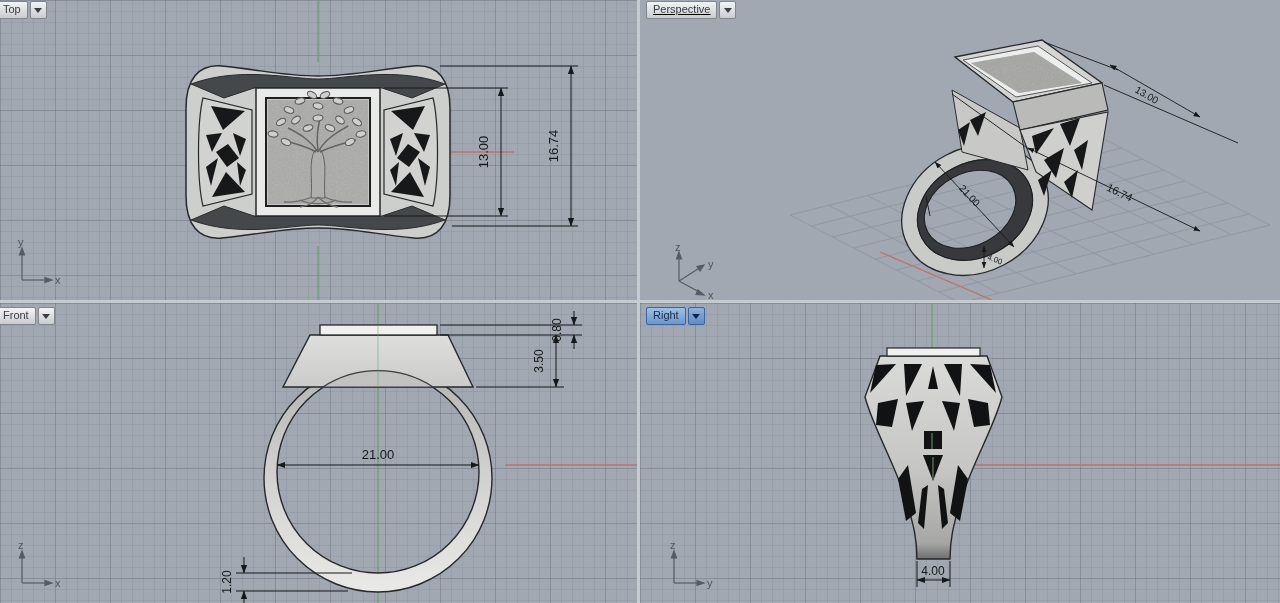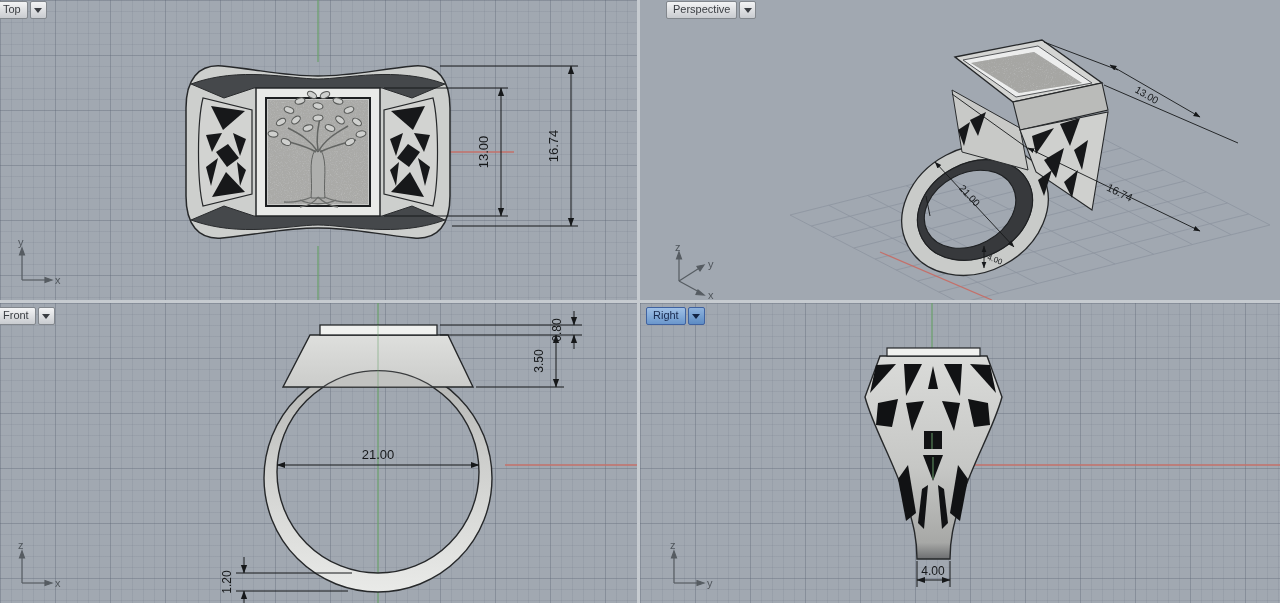--- a/index.html
+++ b/index.html
@@ -300,21 +300,21 @@
       <text class="dim" x="293" y="272" font-size="12" text-anchor="middle">4.00</text>
     </svg>
   </div>
 
   <div class="vp-label" style="left:-4px;top:1px;">
     <span class="tab">Top</span>
     <span class="arrow-btn">
         <span class="tri"></span>
       </span>
   </div>
-  <div class="vp-label" style="left:666px;top:1px;">
+  <div class="vp-label" style="left:646px;top:1px;text-decoration:underline;">
     <span class="tab">Perspective</span>
     <span class="arrow-btn">
         <span class="tri"></span>
       </span>
   </div>
   <div class="vp-label" style="left:-4px;top:307px;">
     <span class="tab">Front</span>
     <span class="arrow-btn">
         <span class="tri"></span>
       </span>

